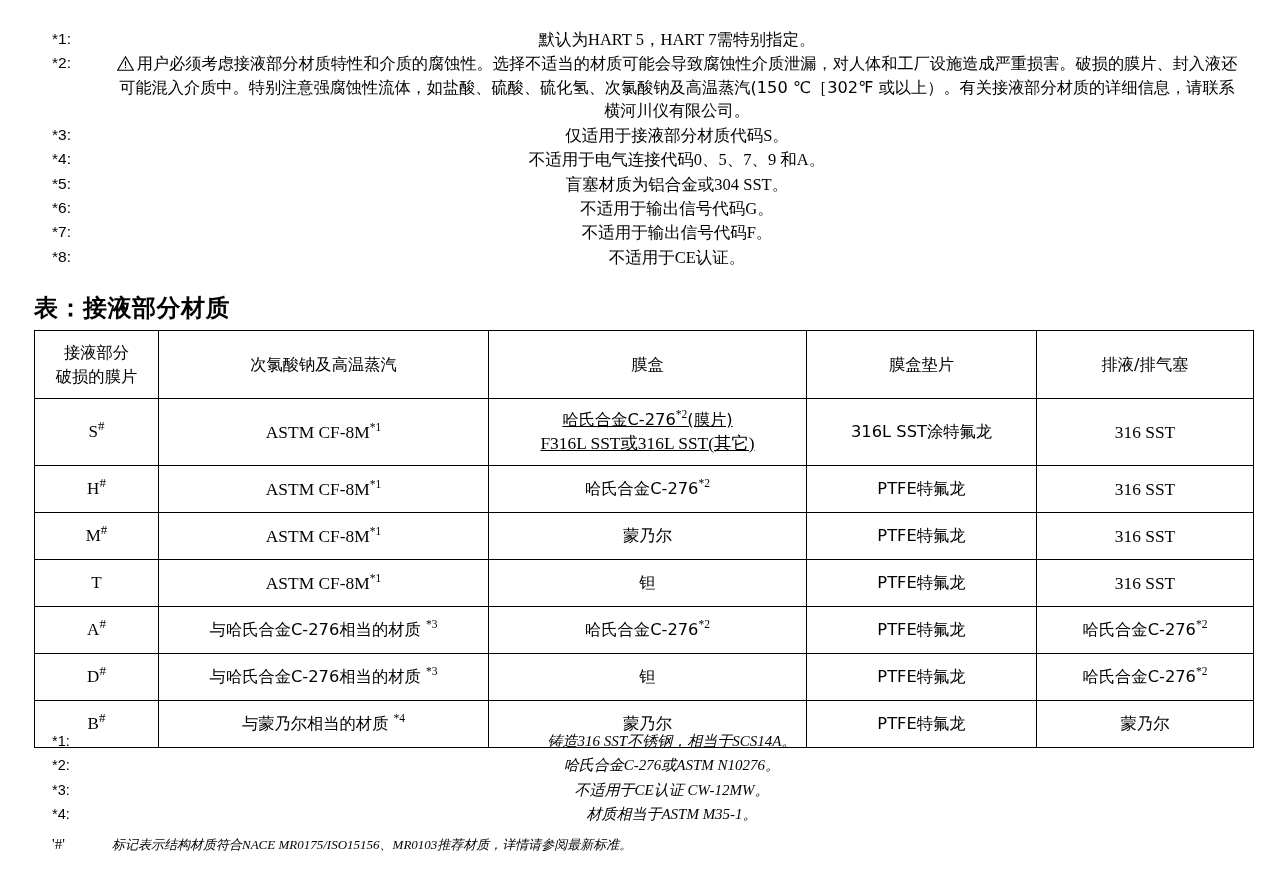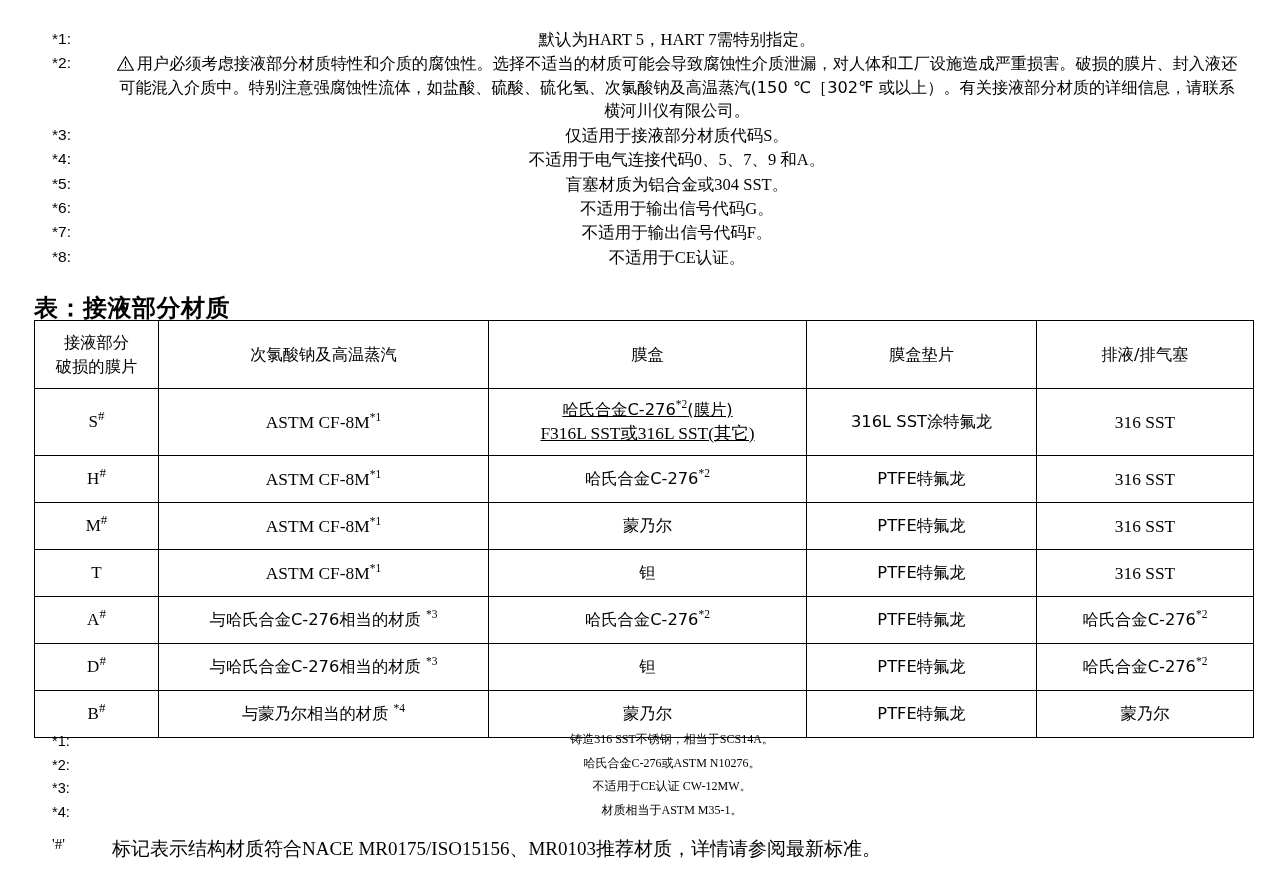--- a/index.html
+++ b/index.html
@@ -70,21 +70,21 @@
     font-family: "DejaVu Sans", sans-serif;
     font-weight: bold;
     font-size: 24px;
     letter-spacing: 0.5px;
   }
 
   
   .matrix {
     position: absolute;
     left: 34px;
-    top: 320px;
+    top: 330px;
     width: 1219px;
     border-collapse: collapse;
     table-layout: fixed;
   }
   .matrix td, .matrix th {
     border: 1px solid #000000;
     text-align: center;
     vertical-align: middle;
     font-size: 17px;
     font-family: "Liberation Serif", serif;
@@ -137,36 +137,38 @@
     top: 731px;
     width: 1180px;
   }
   .notes-bottom .note-row { margin-bottom: 3px; }
   .notes-bottom .note-key {
     flex: 0 0 60px;
     font-family: "Liberation Sans", sans-serif;
     font-size: 14.5px;
   }
   .notes-bottom .note-body {
-    font-size: 12px;
+    font-size: 15px;
+    font-style: italic;
   }
   .hash-note {
     position: absolute;
     left: 52px;
     top: 836px;
     display: flex;
     align-items: flex-start;
   }
   .hash-note .note-key {
     flex: 0 0 60px;
     font-family: "Liberation Serif", serif;
     font-size: 15px;
   }
   .hash-note .note-body {
-    font-size: 19px;
+    font-size: 13px;
+    font-style: italic;
   }
 </style>
 </head>
 <body>
 
 <div class="page">
 
   <div class="notes-top">
     <div class="note-row">
       <span class="note-key">*1:</span>

